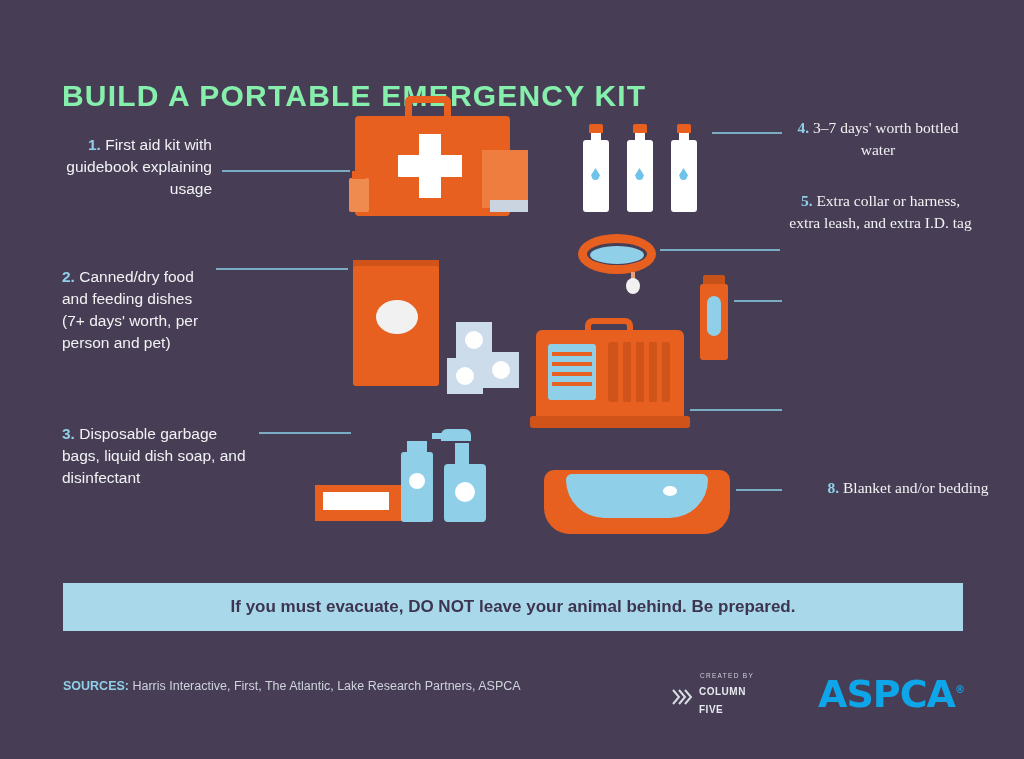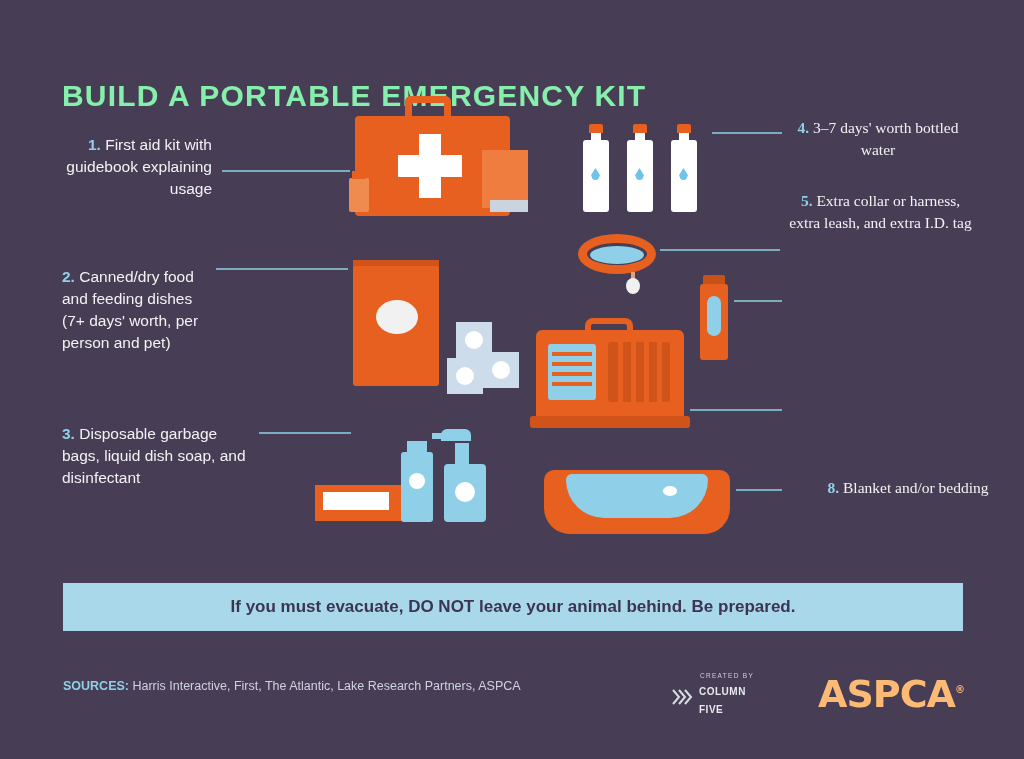--- a/index.html
+++ b/index.html
@@ -110,21 +110,21 @@
     line-height: 10px;
     letter-spacing: .5px;
     color: #e6e9ee;
   }
   .aspca {
     position: absolute;
     left: 818px;
     top: 672px;
     font-size: 38px;
     font-weight: bold;
-    color: #fdba74;
+    color: #0ea5e9;
     letter-spacing: -1px;
     font-family: "DejaVu Sans", sans-serif;
     text-align: center;
   }
   .aspca sup { font-size: 10px; vertical-align: super; }
 
   
   .art { position: absolute; }
 
   

